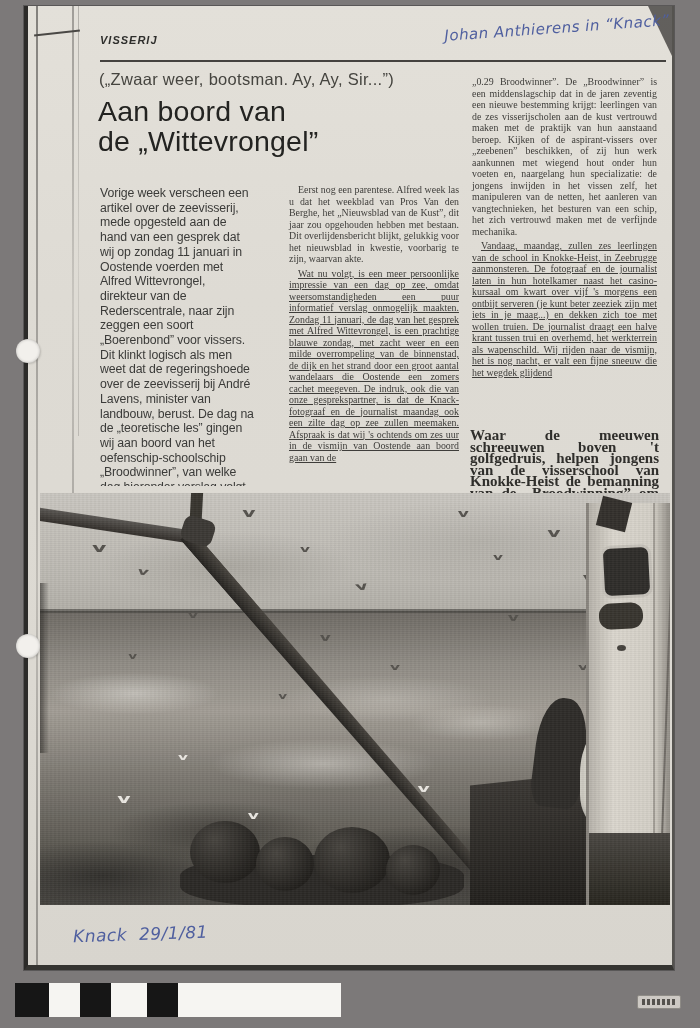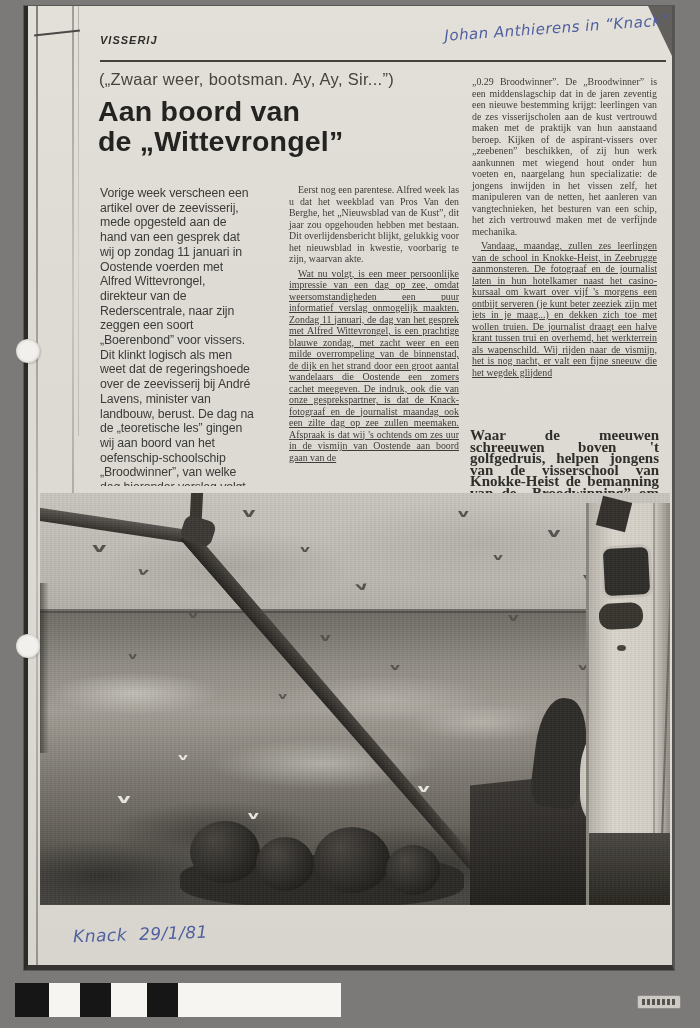--- a/index.html
+++ b/index.html
@@ -30,21 +30,21 @@
   .hole-2{left:-12px;top:628px;}
 
   .kicker{position:absolute;left:72px;top:28px;font-size:11px;font-weight:bold;font-style:italic;letter-spacing:1px;color:#2e2e2c;}
   .kicker-rule{position:absolute;left:72px;top:54px;width:566px;height:2px;background:#44423f;}
 
   .handwriting{color:#4f5f9f;font-family:"DejaVu Sans",sans-serif;font-style:italic;letter-spacing:.5px;}
   .hand-top{position:absolute;left:398px;top:13px;width:262px;font-size:15px;transform:rotate(-4deg);text-align:center;}
   .hand-bottom{position:absolute;left:45px;top:918px;font-size:17px;transform:rotate(-2deg);word-spacing:6px;}
 
   .subhead{position:absolute;left:71px;top:64px;font-size:16.5px;color:#45443f;letter-spacing:.3px;}
-  .headline{position:absolute;left:70px;top:90px;margin:0;font-size:28.5px;line-height:30px;font-weight:bold;color:#232321;letter-spacing:.2px;}
+  .headline{position:absolute;left:70px;top:90px;margin:0;font-size:28.5px;line-height:30px;font-weight:normal;color:#232321;letter-spacing:.2px;}
 
   .col{position:absolute;color:#3b3b39;}
   .col-1{left:72px;top:180px;width:154px;font-size:12.3px;line-height:14.7px;letter-spacing:-.1px;height:300px;overflow:hidden;}
   .smallcol{font-family:"Liberation Serif",serif;font-size:9.9px;line-height:11.5px;text-align:justify;color:#3e3d3a;}
   .col-2{left:259px;top:176px;width:174px;height:308px;overflow:hidden;}
   .col-3{left:442px;top:68px;width:189px;height:352px;overflow:hidden;}
   .smallcol p{margin:2px;text-indent:9px;}
   .smallcol p + p{margin-top:3px;text-decoration:underline;}
   .col-3 p:first-child{text-indent:0;}
   .photo-caption{position:absolute;left:442px;top:424px;width:189px;font-family:"Liberation Serif",serif;font-size:15px;line-height:11.6px;font-weight:bold;text-align:justify;color:#2f2e2b;}

